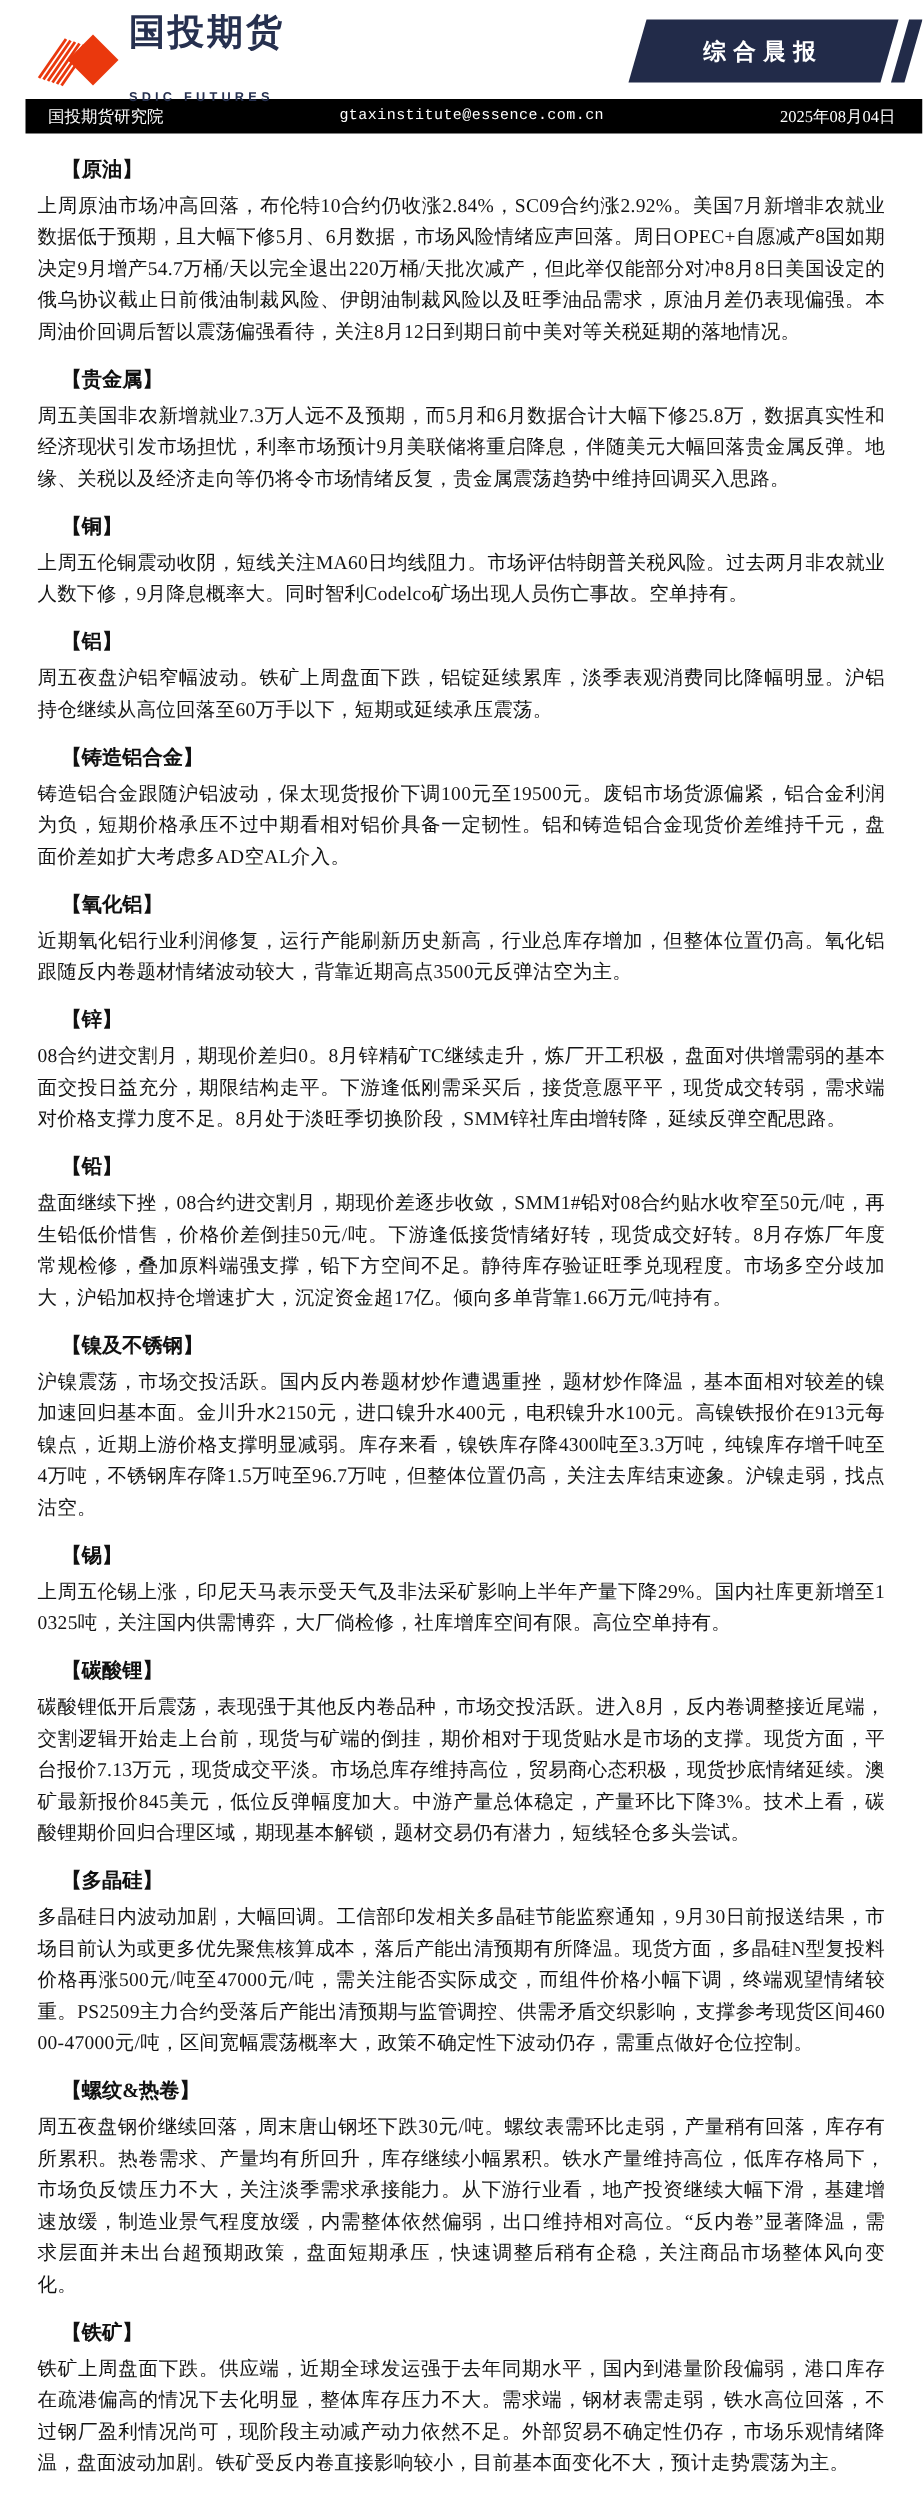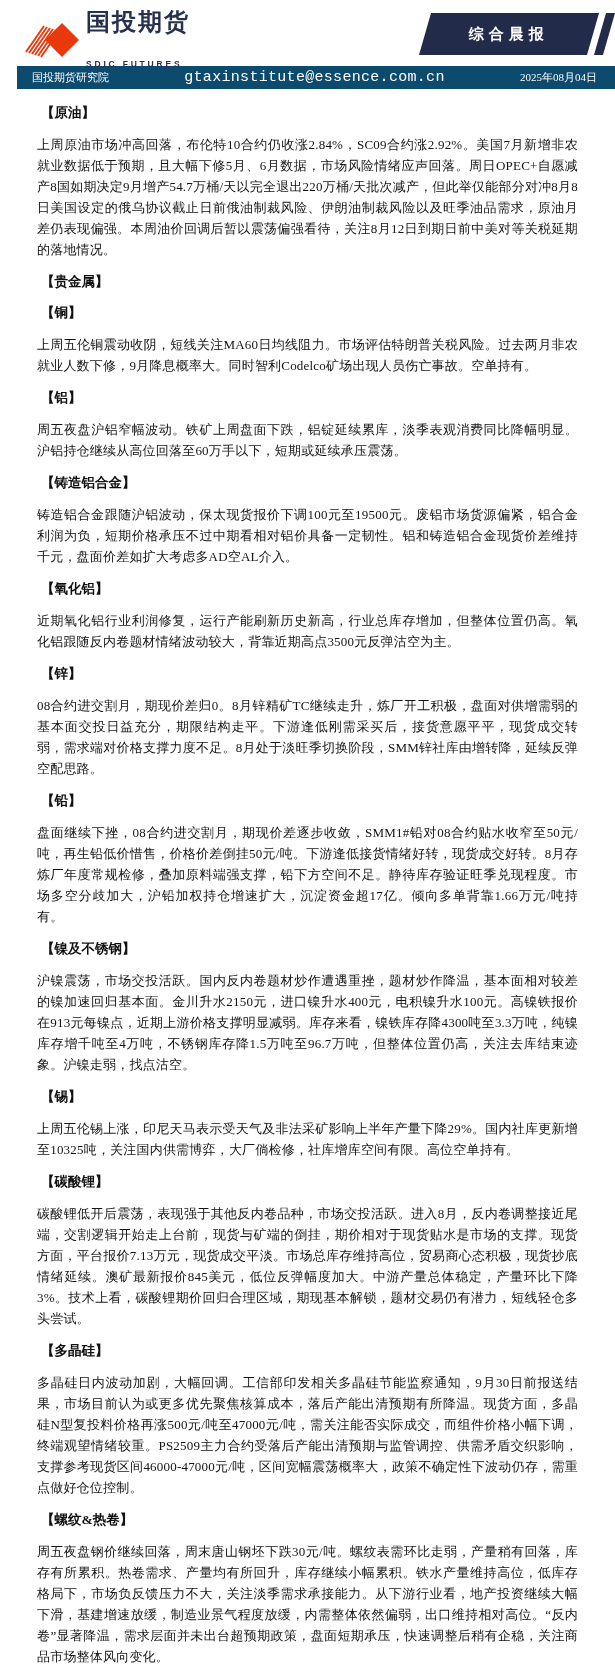--- a/index.html
+++ b/index.html
@@ -27,33 +27,33 @@
     background:#222b49;color:#fff;transform:skewX(-16deg);
     width:168px;display:flex;align-items:center;justify-content:center;
   }
   .badge-inner{
     display:inline-block;transform:skewX(16deg);
     font-size:15px;font-weight:bold;letter-spacing:5px;
   }
   .badge-sliver{background:#222b49;width:9px;transform:skewX(-16deg);margin-left:7px;}
   
   .infobar{
-    margin-left:17px;height:23px;background:#0c4a6e;color:#ffffff;
+    margin-left:17px;height:23px;background:#000000;color:#ffffff;
     display:flex;align-items:center;justify-content:space-between;
     padding:0 18px 0 15px;font-size:11px;
   }
   .infobar .email{
-    font-family:"Liberation Mono","DejaVu Sans Mono",monospace;font-size:15px;letter-spacing:0.3px;
+    font-family:"Liberation Mono","DejaVu Sans Mono",monospace;font-size:10px;letter-spacing:0.3px;
   }
   
   main{padding:15px 25px 0 25px;}
   .sec{margin-bottom:13px;}
   .sec-title{margin:0 0 4px 16px;font-size:13.5px;font-weight:bold;color:#111;}
   .sec-body{
-    margin:12px;font-size:13px;line-height:21px;letter-spacing:0.2px;
+    margin:0;font-size:13px;line-height:21px;letter-spacing:0.2px;
     text-align:justify;text-justify:inter-ideograph;word-break:break-all;
   }
 </style>
 </head>
 <body>
 
 <header class="header">
   <div class="brand">
     <svg width="56" height="46" viewBox="0 0 56 46" aria-hidden="true">
       <g stroke="#ea380d" stroke-width="1.9">
@@ -85,20 +85,21 @@
   <span>2025年08月04日</span>
 </div>
 
 <main>
   <section class="sec">
     <h3 class="sec-title">【原油】</h3>
     <p class="sec-body">上周原油市场冲高回落，布伦特10合约仍收涨2.84%，SC09合约涨2.92%。美国7月新增非农就业数据低于预期，且大幅下修5月、6月数据，市场风险情绪应声回落。周日OPEC+自愿减产8国如期决定9月增产54.7万桶/天以完全退出220万桶/天批次减产，但此举仅能部分对冲8月8日美国设定的俄乌协议截止日前俄油制裁风险、伊朗油制裁风险以及旺季油品需求，原油月差仍表现偏强。本周油价回调后暂以震荡偏强看待，关注8月12日到期日前中美对等关税延期的落地情况。</p>
   </section>
   <section class="sec">
     <h3 class="sec-title">【贵金属】</h3>
+    <p class="sec-body">周五美国非农新增就业7.3万人远不及预期，而5月和6月数据合计大幅下修25.8万，数据真实性和经济现状引发市场担忧，利率市场预计9月美联储将重启降息，伴随美元大幅回落贵金属反弹。地缘、关税以及经济走向等仍将令市场情绪反复，贵金属震荡趋势中维持回调买入思路。</p>
   </section>
   <section class="sec">
     <h3 class="sec-title">【铜】</h3>
     <p class="sec-body">上周五伦铜震动收阴，短线关注MA60日均线阻力。市场评估特朗普关税风险。过去两月非农就业人数下修，9月降息概率大。同时智利Codelco矿场出现人员伤亡事故。空单持有。</p>
   </section>
   <section class="sec">
     <h3 class="sec-title">【铝】</h3>
     <p class="sec-body">周五夜盘沪铝窄幅波动。铁矿上周盘面下跌，铝锭延续累库，淡季表观消费同比降幅明显。沪铝持仓继续从高位回落至60万手以下，短期或延续承压震荡。</p>
   </section>
   <section class="sec">

